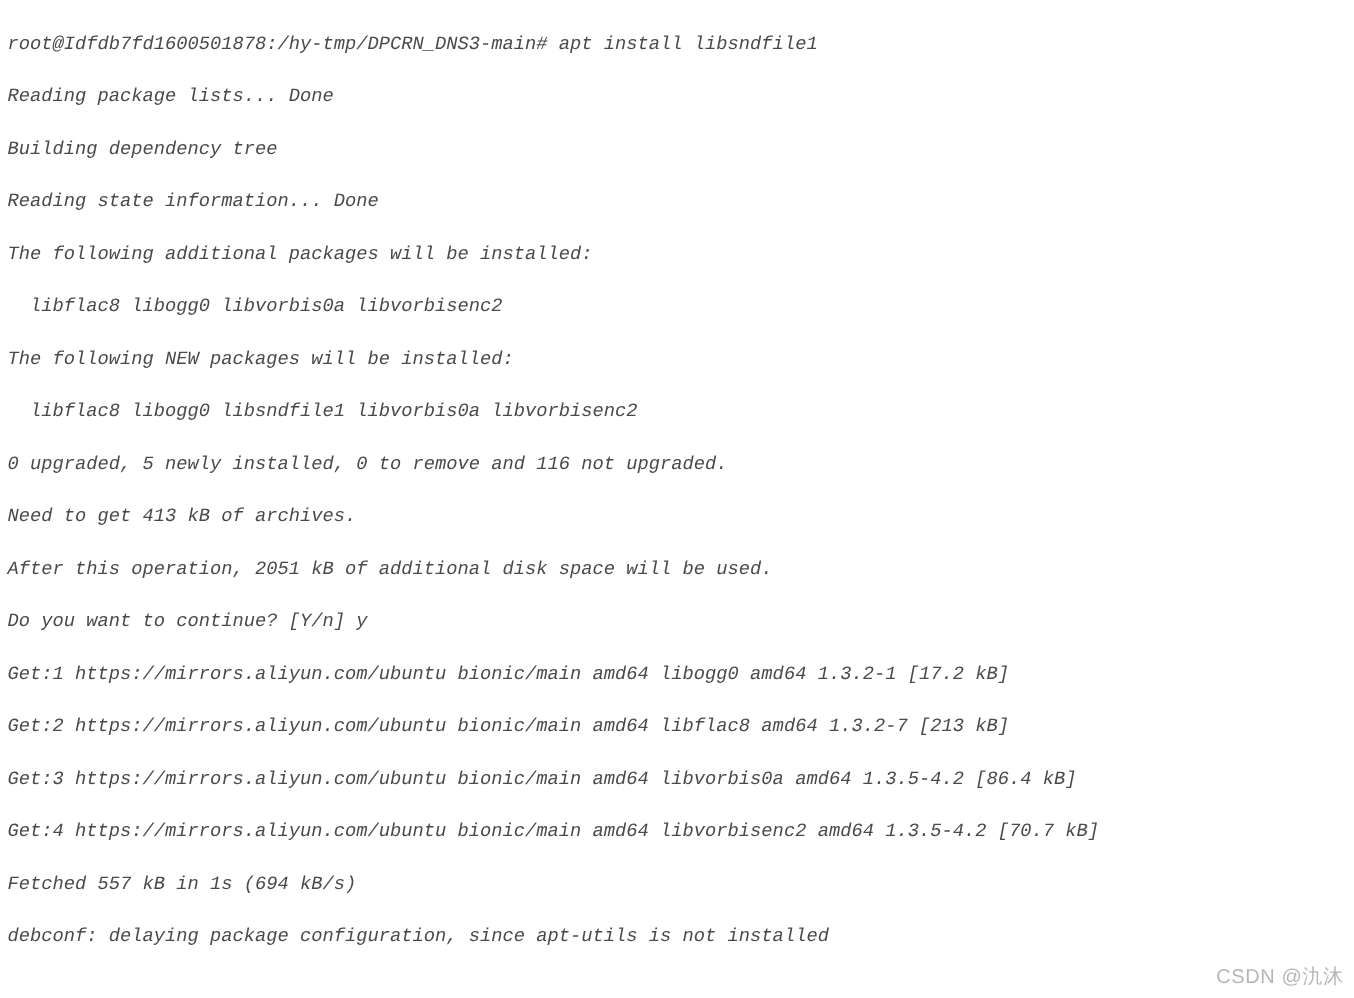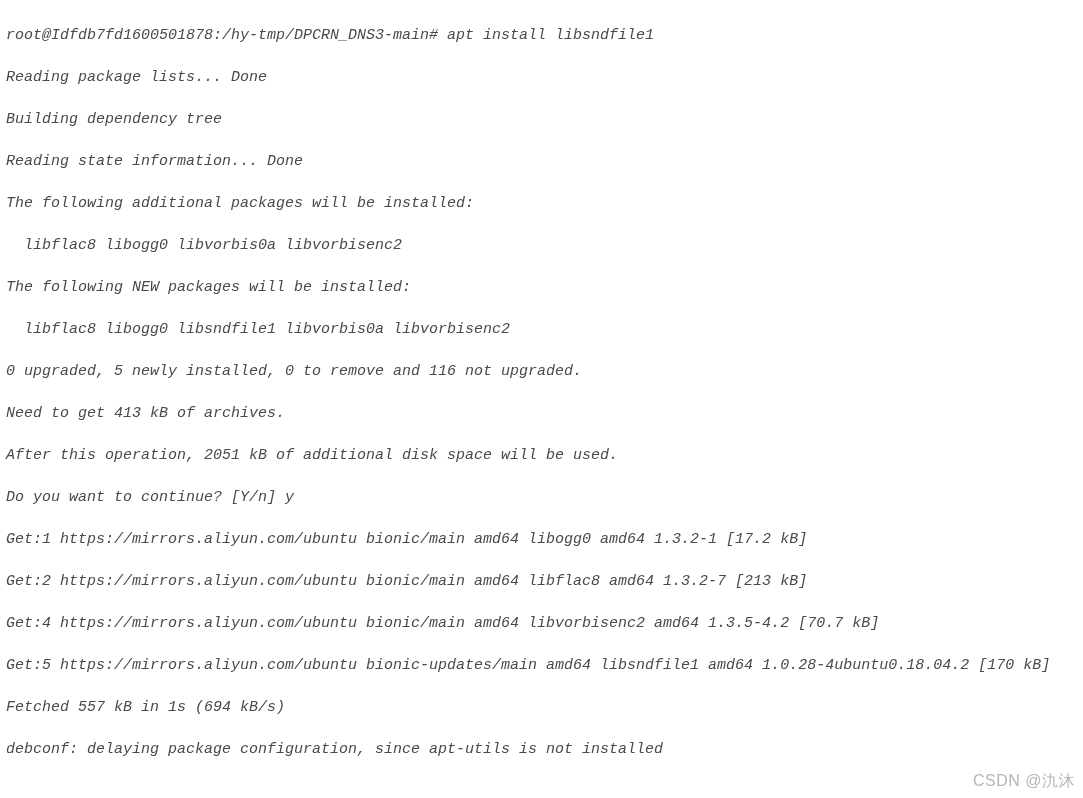--- a/index.html
+++ b/index.html
@@ -43,22 +43,22 @@
 <span class="line">The following additional packages will be installed:</span>
 <span class="line">  libflac8 libogg0 libvorbis0a libvorbisenc2</span>
 <span class="line">The following NEW packages will be installed:</span>
 <span class="line">  libflac8 libogg0 libsndfile1 libvorbis0a libvorbisenc2</span>
 <span class="line">0 upgraded, 5 newly installed, 0 to remove and 116 not upgraded.</span>
 <span class="line">Need to get 413 kB of archives.</span>
 <span class="line">After this operation, 2051 kB of additional disk space will be used.</span>
 <span class="line">Do you want to continue? [Y/n] y</span>
 <span class="line">Get:1 https://mirrors.aliyun.com/ubuntu bionic/main amd64 libogg0 amd64 1.3.2-1 [17.2 kB]</span>
 <span class="line">Get:2 https://mirrors.aliyun.com/ubuntu bionic/main amd64 libflac8 amd64 1.3.2-7 [213 kB]</span>
+<span class="line">Get:3 https://mirrors.aliyun.com/ubuntu bionic/main amd64 libvorbis0a amd64 1.3.5-4.2 [86.4 kB]</span>
 <span class="line">Get:4 https://mirrors.aliyun.com/ubuntu bionic/main amd64 libvorbisenc2 amd64 1.3.5-4.2 [70.7 kB]</span>
-<span class="line">Get:5 https://mirrors.aliyun.com/ubuntu bionic-updates/main amd64 libsndfile1 amd64 1.0.28-4ubuntu0.18.04.2 [170 kB]</span>
 <span class="line">Fetched 557 kB in 1s (694 kB/s)</span>
 <span class="line">debconf: delaying package configuration, since apt-utils is not installed</span>
 
 
 
 
 
 
 
 

